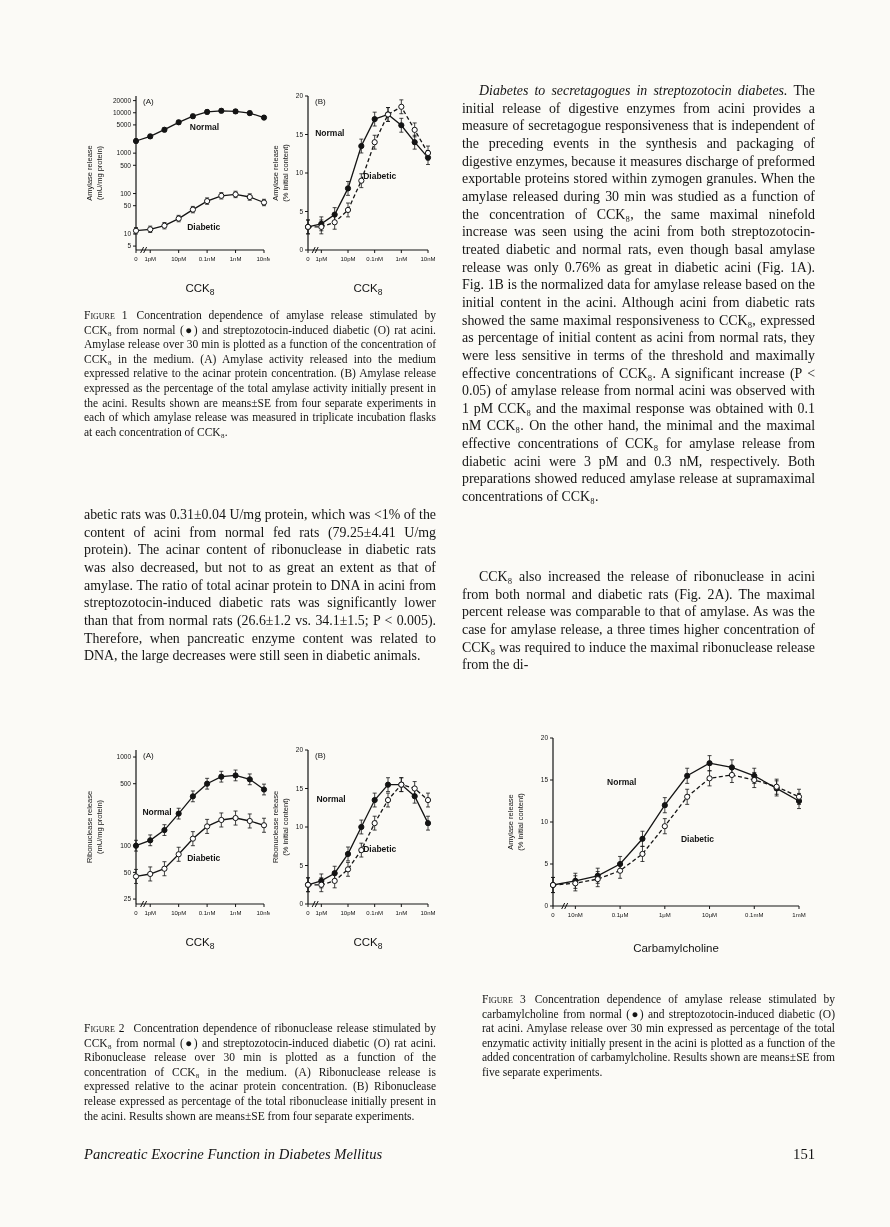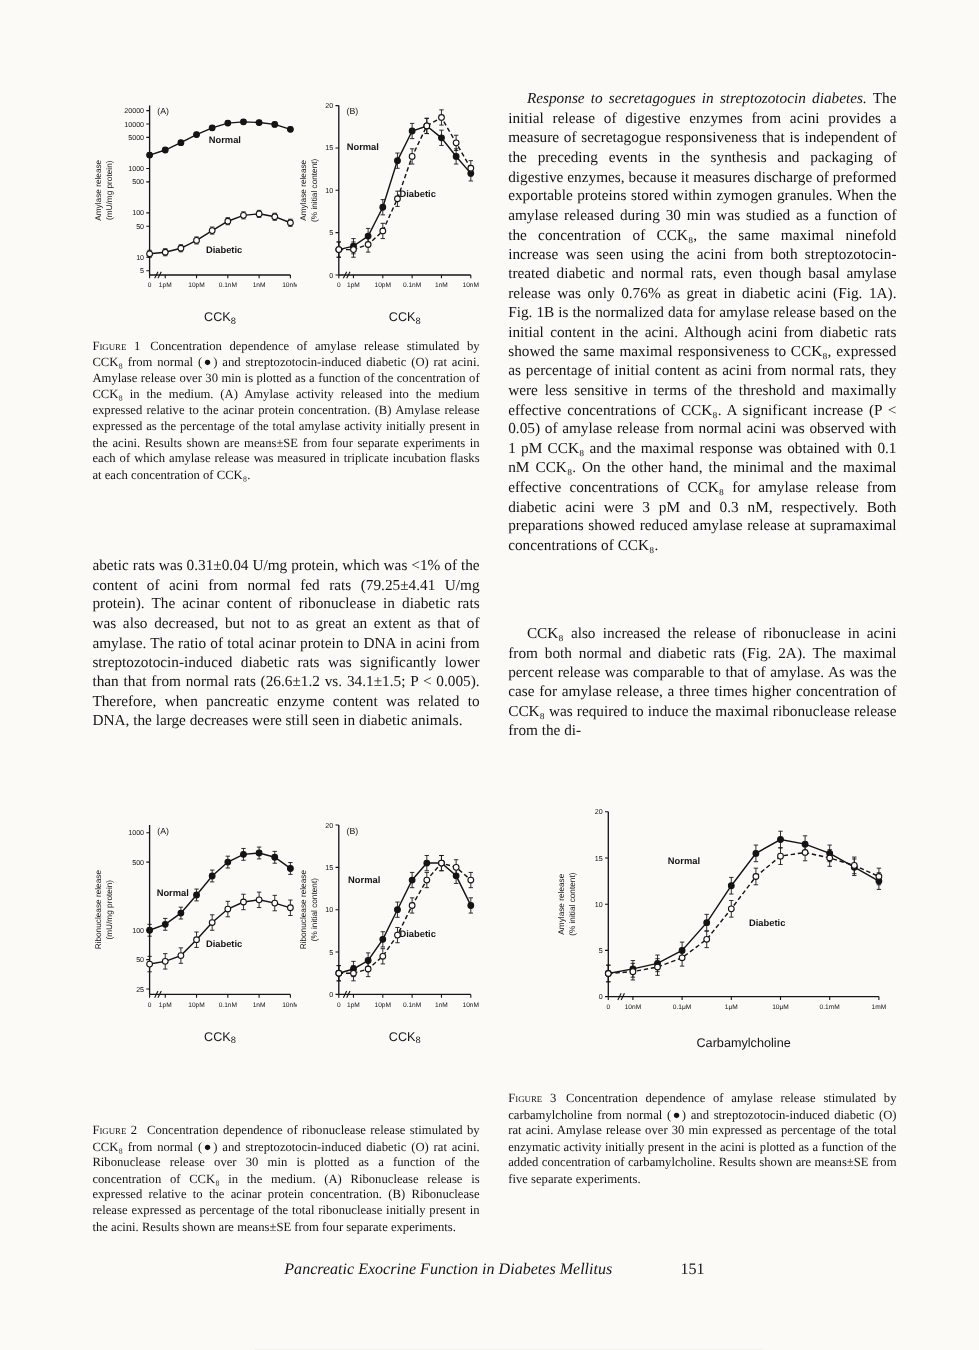--- a/index.html
+++ b/index.html
@@ -6,21 +6,21 @@
   html,body{background:#e9e7e2}
   body{width:890px;height:1227px;font-family:"Liberation Serif","DejaVu Serif",serif;color:#141414}
   .page{position:relative;width:890px;height:1227px;background:#fbfaf6;overflow:hidden}
   .abs{position:absolute}
   .charts-row{display:flex;align-items:flex-start}
   .bodytext{font-size:13.9px;line-height:1.27;text-align:justify}
   .indent{text-indent:17px}
   .caption{font-size:11.5px;line-height:1.27;text-align:justify}
   .cap-label{font-variant:small-caps;margin-right:9px}
   .lead-italic{font-style:italic}
-  .footer-row{display:flex;justify-content:center;align-items:baseline;font-size:14.6px}
+  .footer-row{display:flex;justify-content:space-between;align-items:baseline;font-size:14.6px}
   .running-title{font-style:italic}
   .page-num{margin-left:62px;font-style:normal}
   svg{display:block}
 </style>
 </head>
 <body>
 
 <div class="page">
 
   <div class="abs charts-row" style="left:84px;top:82px;width:352px;height:218px">
@@ -505,21 +505,21 @@
         <text x="18" y="91" font-size="7.5" text-anchor="middle" fill="#141414" font-family="&quot;Liberation Sans&quot;,&quot;DejaVu Sans&quot;,sans-serif" transform="rotate(-90 18 91)">(% initial content)</text>
         <text x="98" y="210" font-size="11.5" text-anchor="middle" fill="#141414" font-family="&quot;Liberation Sans&quot;,&quot;DejaVu Sans&quot;,sans-serif">CCK<tspan dy="2.5" font-size="8.5">8</tspan></text>
       </svg>
   </div>
 
   <p class="abs caption" style="left:84px;top:1021px;width:352px">
     <span class="cap-label">Figure 2</span><span>Concentration dependence of ribonuclease release stimulated by CCK₈ from normal (●) and streptozotocin-induced diabetic (O) rat acini. Ribonuclease release over 30 min is plotted as a function of the concentration of CCK₈ in the medium. (A) Ribonuclease release is expressed relative to the acinar protein concentration. (B) Ribonuclease release expressed as percentage of the total ribonuclease initially present in the acini. Results shown are means±SE from four separate experiments.</span>
   </p>
 
   <p class="abs bodytext indent" style="left:462px;top:82px;width:353px">
-    <span class="lead-italic">Response to secretagogues in streptozotocin diabetes.</span>
+    <span class="lead-italic">Diabetes to secretagogues in streptozotocin diabetes.</span>
     <span>The initial release of digestive enzymes from acini provides a measure of secretagogue responsiveness that is independent of the preceding events in the synthesis and packaging of digestive enzymes, because it measures discharge of preformed exportable proteins stored within zymogen granules. When the amylase released during 30 min was studied as a function of the concentration of CCK₈, the same maximal ninefold increase was seen using the acini from both streptozotocin-treated diabetic and normal rats, even though basal amylase release was only 0.76% as great in diabetic acini (Fig. 1A). Fig. 1B is the normalized data for amylase release based on the initial content in the acini. Although acini from diabetic rats showed the same maximal responsiveness to CCK₈, expressed as percentage of initial content as acini from normal rats, they were less sensitive in terms of the threshold and maximally effective concentrations of CCK₈. A significant increase (P &lt; 0.05) of amylase release from normal acini was observed with 1 pM CCK₈ and the maximal response was obtained with 0.1 nM CCK₈. On the other hand, the minimal and the maximal effective concentrations of CCK₈ for amylase release from diabetic acini were 3 pM and 0.3 nM, respectively. Both preparations showed reduced amylase release at supramaximal concentrations of CCK₈.</span>
   </p>
 
   <p class="abs bodytext indent" style="left:462px;top:568px;width:353px">CCK₈ also increased the release of ribonuclease in acini from both normal and diabetic rats (Fig. 2A). The maximal percent release was comparable to that of amylase. As was the case for amylase release, a three times higher concentration of CCK₈ was required to induce the maximal ribonuclease release from the di-</p>
 
   <div class="abs" style="left:505px;top:726px;width:312px;height:234px">
     <svg width="312" height="234" viewBox="0 0 312 234">
         <line x1="48" y1="12" x2="48" y2="180" stroke="#141414" stroke-width="1.2"></line>
         <line x1="48" y1="180" x2="294" y2="180" stroke="#141414" stroke-width="1.2"></line>
         <line x1="45" y1="12" x2="48" y2="12" stroke="#141414" stroke-width="1"></line>
@@ -647,21 +647,21 @@
         <circle cx="249.27272727272728" cy="54" r="2.6" fill="#fff" stroke="#141414" stroke-width="1"></circle>
         <circle cx="271.6363636363636" cy="60.72" r="2.6" fill="#fff" stroke="#141414" stroke-width="1"></circle>
         <circle cx="294" cy="70.8" r="2.6" fill="#fff" stroke="#141414" stroke-width="1"></circle>
         <text x="175.92000000000002" y="116.16" font-size="8.5" text-anchor="start" fill="#141414" font-family="&quot;Liberation Sans&quot;,&quot;DejaVu Sans&quot;,sans-serif" font-weight="bold">Diabetic</text>
         <text x="8" y="96" font-size="7.5" text-anchor="middle" fill="#141414" font-family="&quot;Liberation Sans&quot;,&quot;DejaVu Sans&quot;,sans-serif" transform="rotate(-90 8 96)">Amylase release</text>
         <text x="18" y="96" font-size="7.5" text-anchor="middle" fill="#141414" font-family="&quot;Liberation Sans&quot;,&quot;DejaVu Sans&quot;,sans-serif" transform="rotate(-90 18 96)">(% initial content)</text>
         <text x="171" y="226" font-size="11.5" text-anchor="middle" fill="#141414" font-family="&quot;Liberation Sans&quot;,&quot;DejaVu Sans&quot;,sans-serif">Carbamylcholine</text>
       </svg>
   </div>
 
-  <p class="abs caption" style="left:462px;top:992px;width:353px">
+  <p class="abs caption" style="left:482px;top:992px;width:353px">
     <span class="cap-label">Figure 3</span><span>Concentration dependence of amylase release stimulated by carbamylcholine from normal (●) and streptozotocin-induced diabetic (O) rat acini. Amylase release over 30 min expressed as percentage of the total enzymatic activity initially present in the acini is plotted as a function of the added concentration of carbamylcholine. Results shown are means±SE from five separate experiments.</span>
   </p>
 
   <div class="abs footer-row" style="left:84px;top:1146px;width:731px">
     <span class="running-title">Pancreatic Exocrine Function in Diabetes Mellitus</span>
     <span class="page-num">151</span>
   </div>
 
 </div>
 

